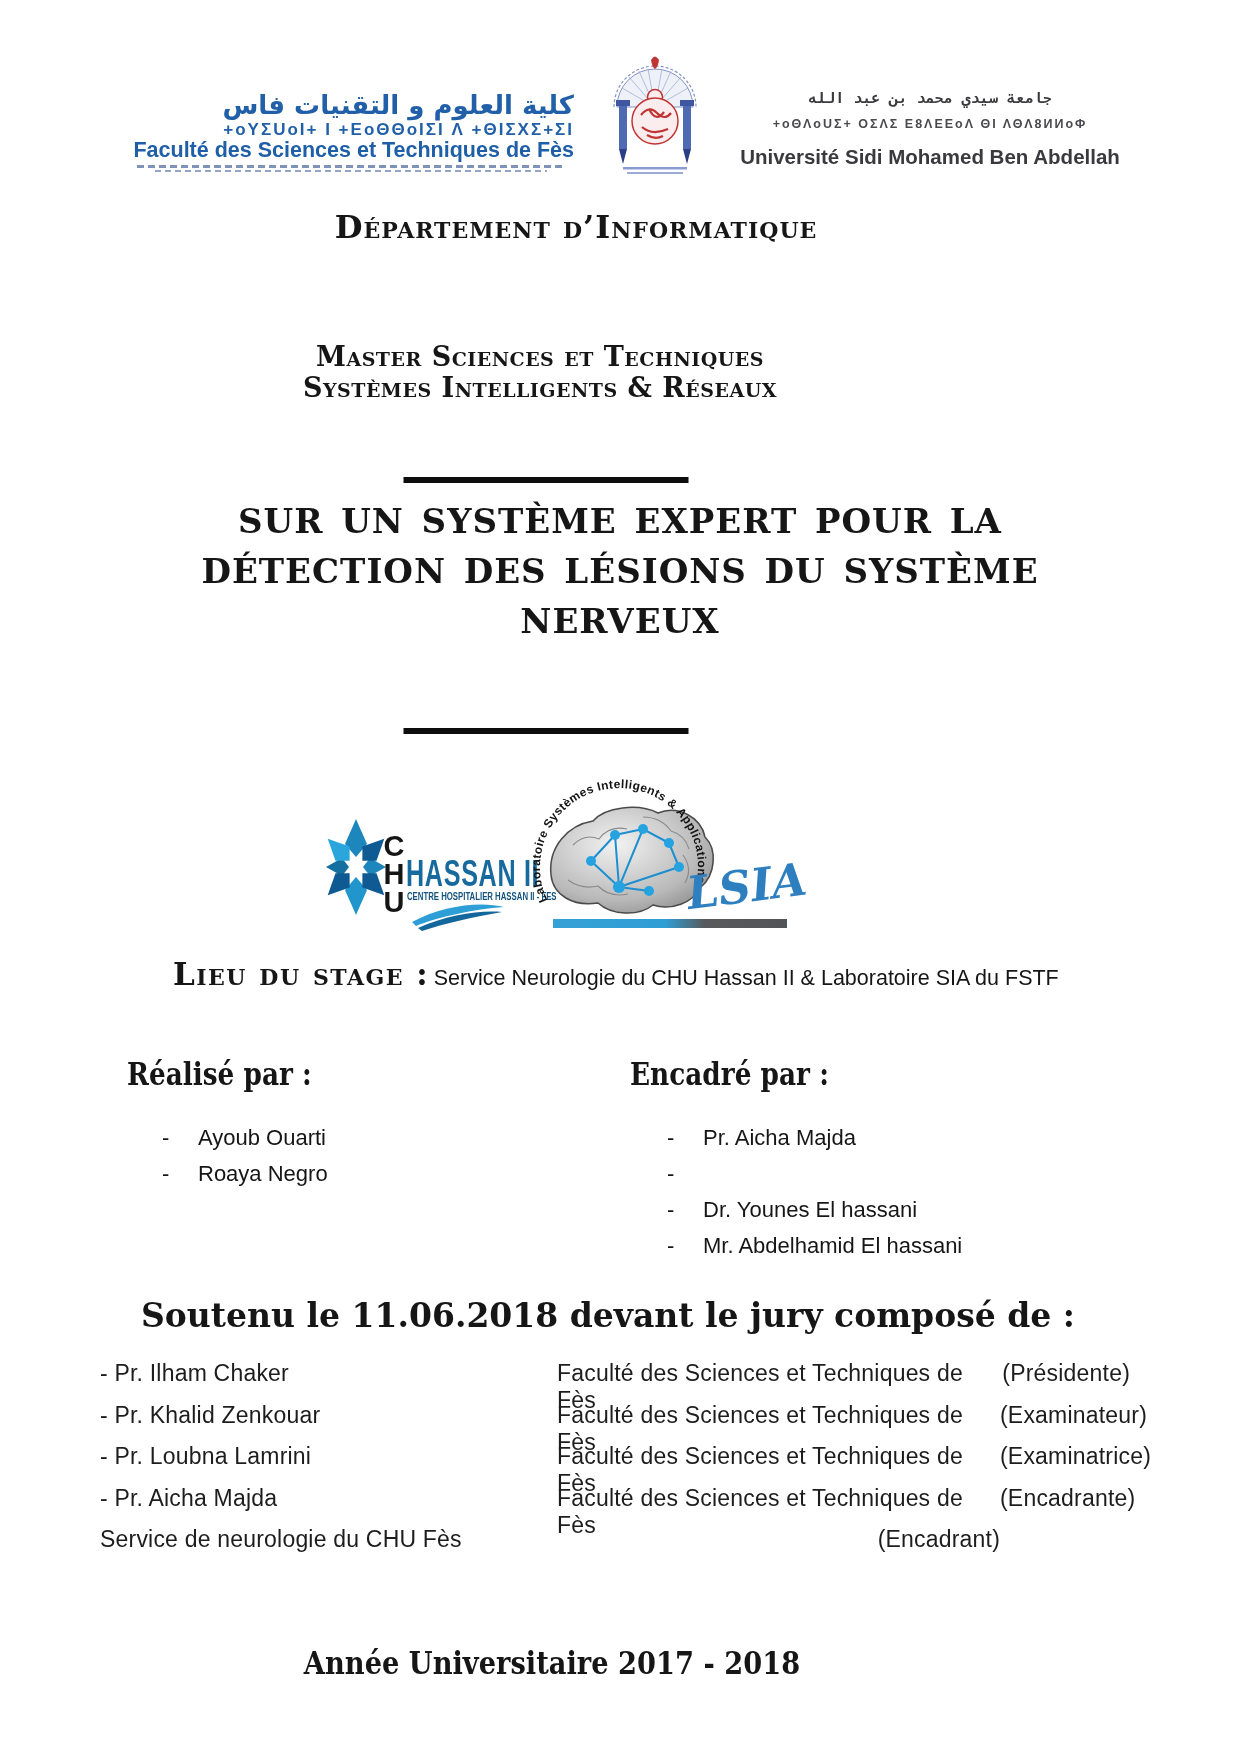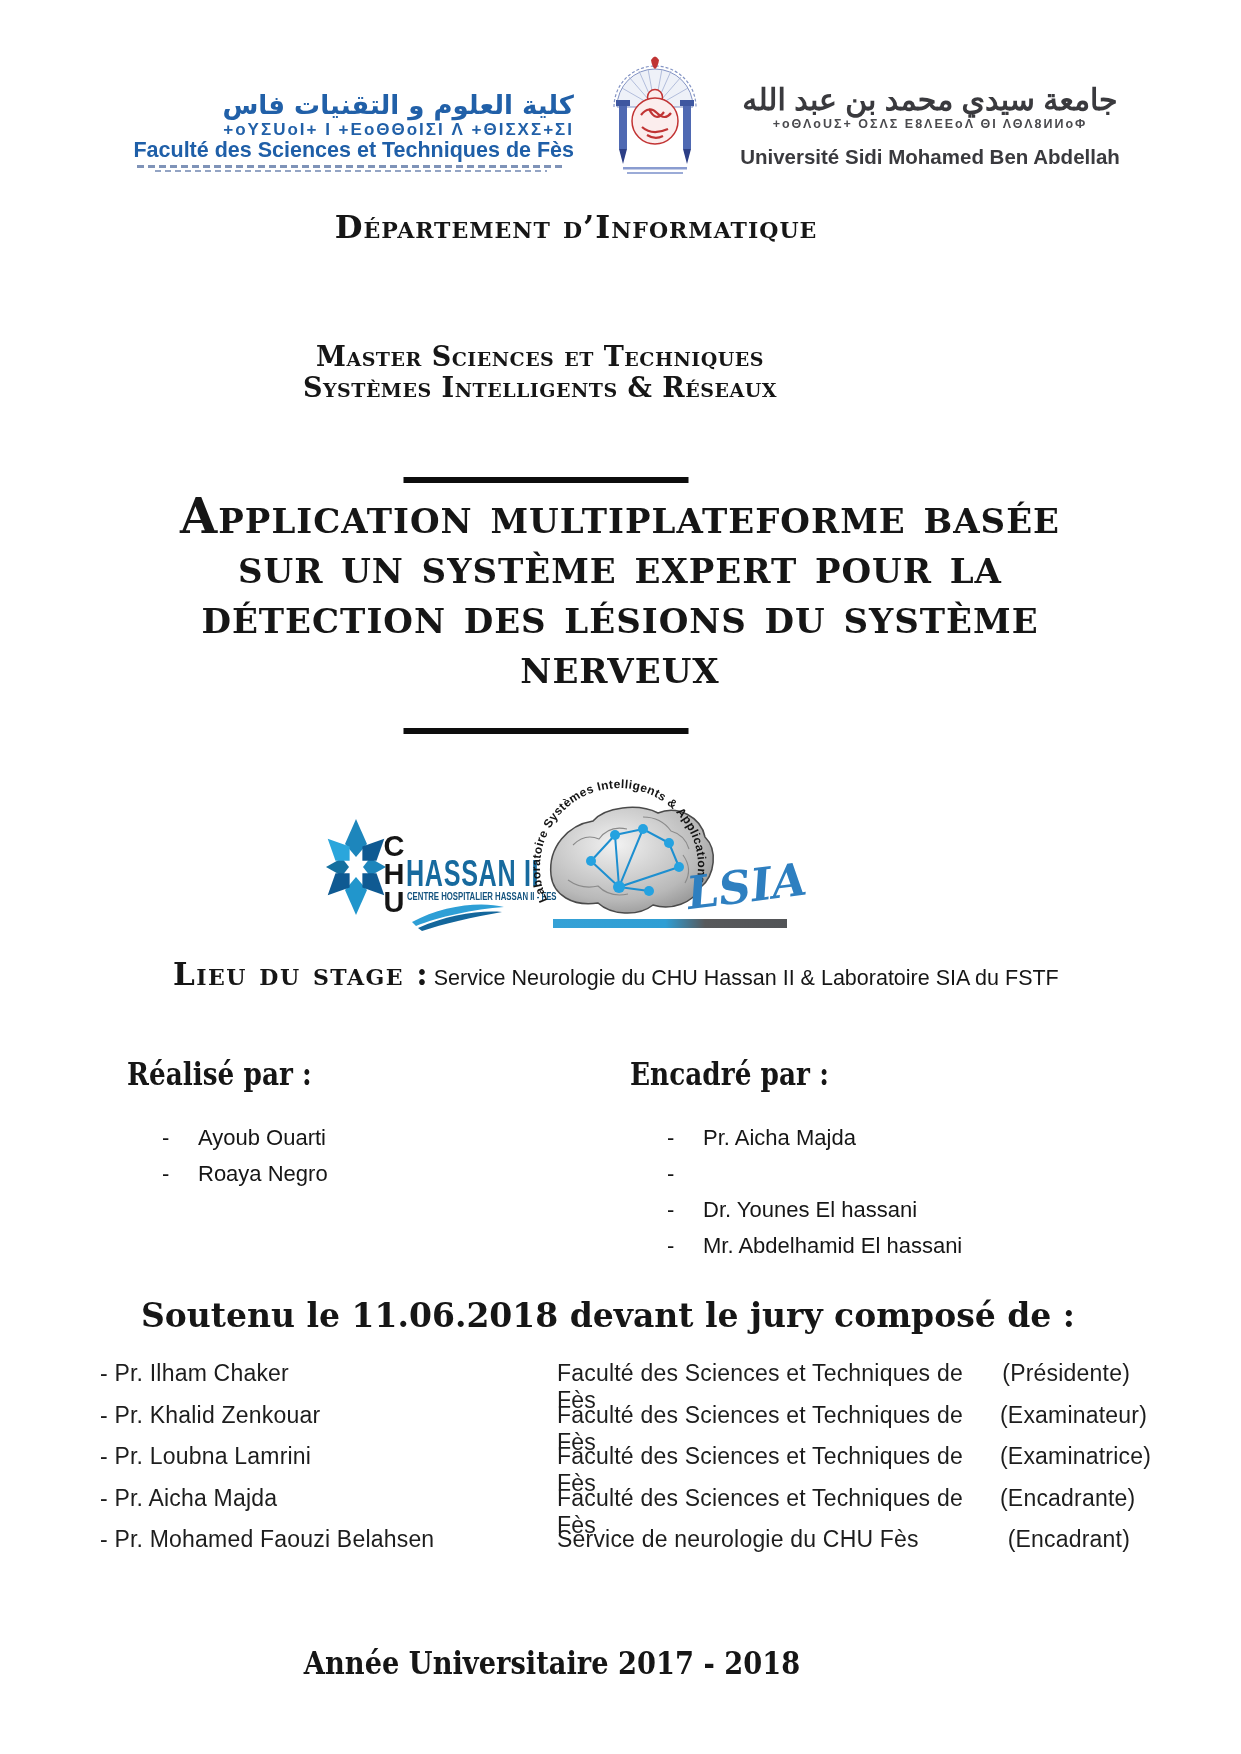--- a/index.html
+++ b/index.html
@@ -12,21 +12,21 @@
   
   .fac-block{left:128px;top:88px;width:446px;text-align:right;color:#2160a8;}
   .fac-arabic{font-family:"DejaVu Sans",sans-serif;font-weight:bold;font-size:26px;line-height:34px;}
   .fac-tifinagh{font-size:17px;line-height:16px;font-weight:bold;letter-spacing:2px;}
   .fac-name{font-size:21.5px;line-height:21px;font-weight:bold;color:#1f5fa8;margin-top:2px;}
   .dash-strip{height:3px;margin:4px auto 0;width:96%;
      background:repeating-linear-gradient(90deg,#7f93b8 0 7px,transparent 7px 11px);}
   .dash-strip2{height:2px;margin:2px auto 0;width:88%;
      background:repeating-linear-gradient(90deg,#93a4c4 0 6px,transparent 6px 10px);}
   .univ-block{left:718px;top:84px;width:424px;text-align:center;color:#3a3a3e;}
-  .univ-arabic{font-family:Liberation Sans, sans-serif;font-weight:bold;font-size:30px;line-height:32px;}
+  .univ-arabic{font-family:Liberation Mono, monospace;font-weight:bold;font-size:15px;line-height:32px;}
   .univ-tifinagh{font-size:12.5px;line-height:16px;font-weight:bold;letter-spacing:2px;color:#4a4a4e;}
   .univ-name{font-size:20.5px;line-height:21px;font-weight:bold;margin-top:14px;}
   
   .dept{left:576px;top:208px;font-size:32px;letter-spacing:1px;}
   .projet{left:609px;top:243px;font-size:43px;letter-spacing:1px;}
   .master{left:540px;top:341px;font-size:27px;line-height:31px;letter-spacing:0.5px;}
   .bar{width:285px;height:6px;background:#0d0d0d;left:546px;transform:translateX(-50%);}
   .title-block{left:620px;top:491px;font-size:48px;line-height:50px;letter-spacing:1px;}
   
   .stage{left:173px;top:956px;white-space:nowrap;}
@@ -98,21 +98,20 @@
   </div>
 
   <div class="abs ctr serif smcaps dept">Département d’Informatique</div>
   <div class="abs ctr serif smcaps master">
     <div>Master Sciences et Techniques</div>
     <div>Systèmes Intelligents &amp; Réseaux</div>
   </div>
 
   <div class="abs bar" style="top:477px;"></div>
   <div class="abs ctr serif smcaps title-block">
-    <div>Application multiplateforme basée</div>
     <div>sur un système expert pour la</div>
     <div>détection des lésions du système</div>
     <div>nerveux</div>
   </div>
   <div class="abs bar" style="top:728px;"></div>
 
   <svg class="abs" style="left:322px;top:818px;" width="212" height="118" viewBox="0 0 212 118">
     <g>
       <g transform="translate(34,49)">
         <polygon points="0,-48 11,-23 0,-10 -11,-23" fill="#1d86bc"></polygon>
@@ -244,21 +243,20 @@
       <span>- Pr. Loubna Lamrini</span>
       <span>Faculté des Sciences et Techniques de Fès</span>
       <span class="jrole">(Examinatrice)</span>
     </div>
     <div class="jrow">
       <span>- Pr. Aicha Majda</span>
       <span>Faculté des Sciences et Techniques de Fès</span>
       <span class="jrole">(Encadrante)</span>
     </div>
     <div class="jrow">
-      <span>- Pr. Mohamed Faouzi Belahsen</span>
       <span>Service de neurologie du CHU Fès</span>
       <span class="jrole">(Encadrant)</span>
     </div>
   </div>
 
   <div class="abs serif footer" style="white-space:nowrap;">Année Universitaire 2017 - 2018</div>
 
 </div>
 
 </body></html>

